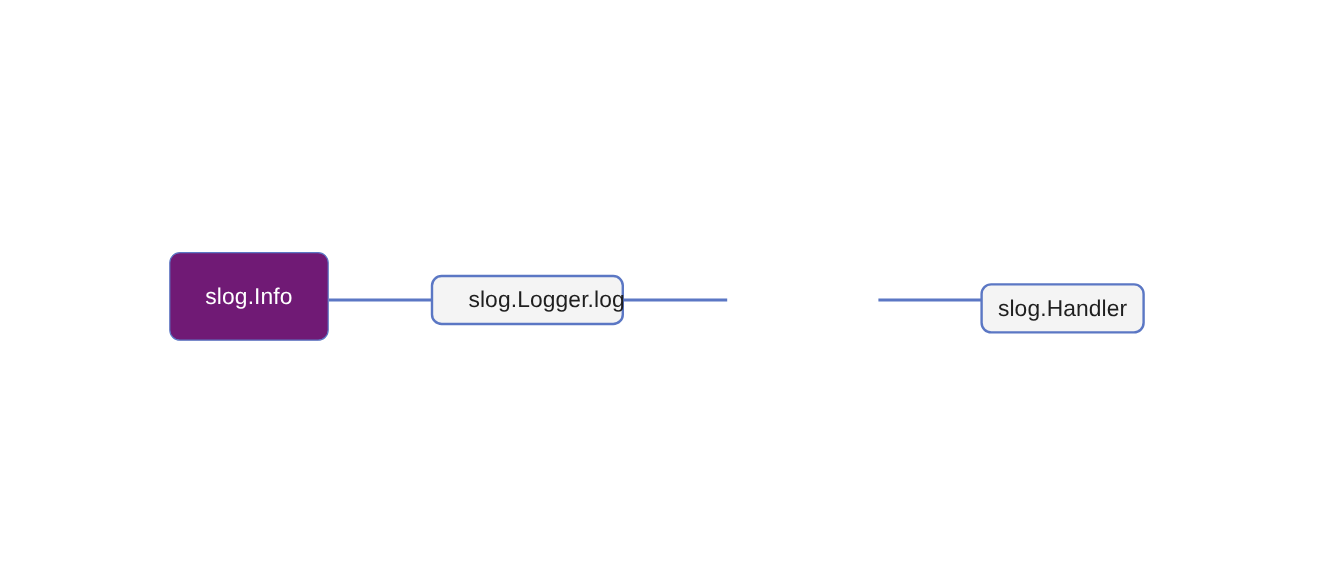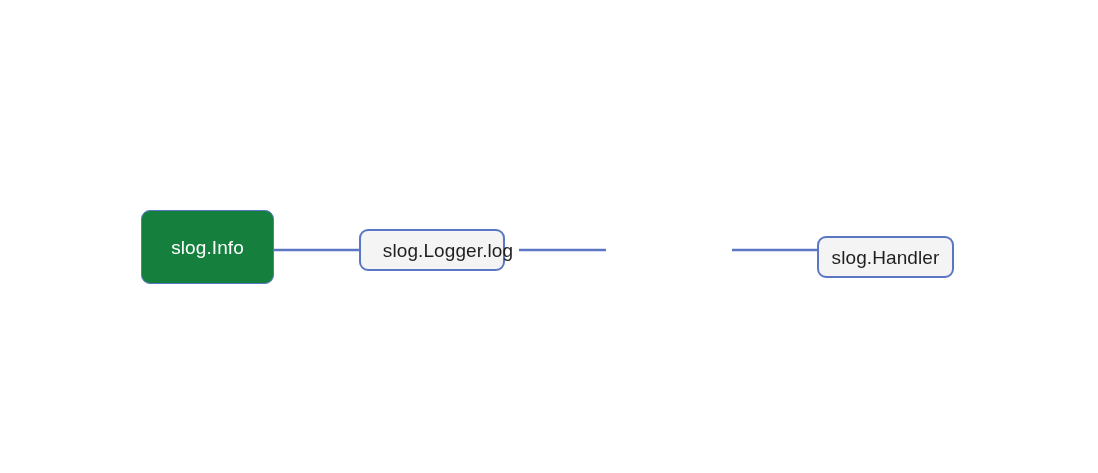--- a/index.html
+++ b/index.html
@@ -36,39 +36,39 @@
     font-family: "Liberation Sans", sans-serif;
     letter-spacing: 0.1px;
   }
   .node-label {
     display: block;
     line-height: 1;
   }
 
   
   .node.filled {
-    background: #15803d;
+    background: #701a75;
     border: 1px solid #5b77c4;
     border-radius: 9px;
     color: #ffffff;
     font-size: 19px;
   }
 
   
   .node.outlined {
     background: #f4f4f4;
     border: 2px solid #5b77c4;
     border-radius: 9px;
     color: #1f1f1f;
     font-size: 19px;
   }
 
   
   #node-info     { left: 141px; top: 210px; width: 133px; height: 74px; }
-  #node-logger   { left: 359px; top: 229px; width: 146px; height: 42px; padding-left: 32px; }
+  #node-logger   { left: 359px; top: 229px; width: 161px; height: 42px; padding-left: 32px; }
   #node-record   { left: 604px; top: 229px; width: 129px; height: 42px; }
   #node-handler  { left: 817px; top: 236px; width: 137px; height: 42px; }
 </style>
 </head>
 <body>
 
 <div id="diagram">
 
   <svg id="edge-layer" viewBox="0 0 1098 473" width="1098" height="473" xmlns="http://www.w3.org/2000/svg">
     <g fill="none" stroke="#5b77c4" stroke-width="2.5" stroke-linecap="butt">

